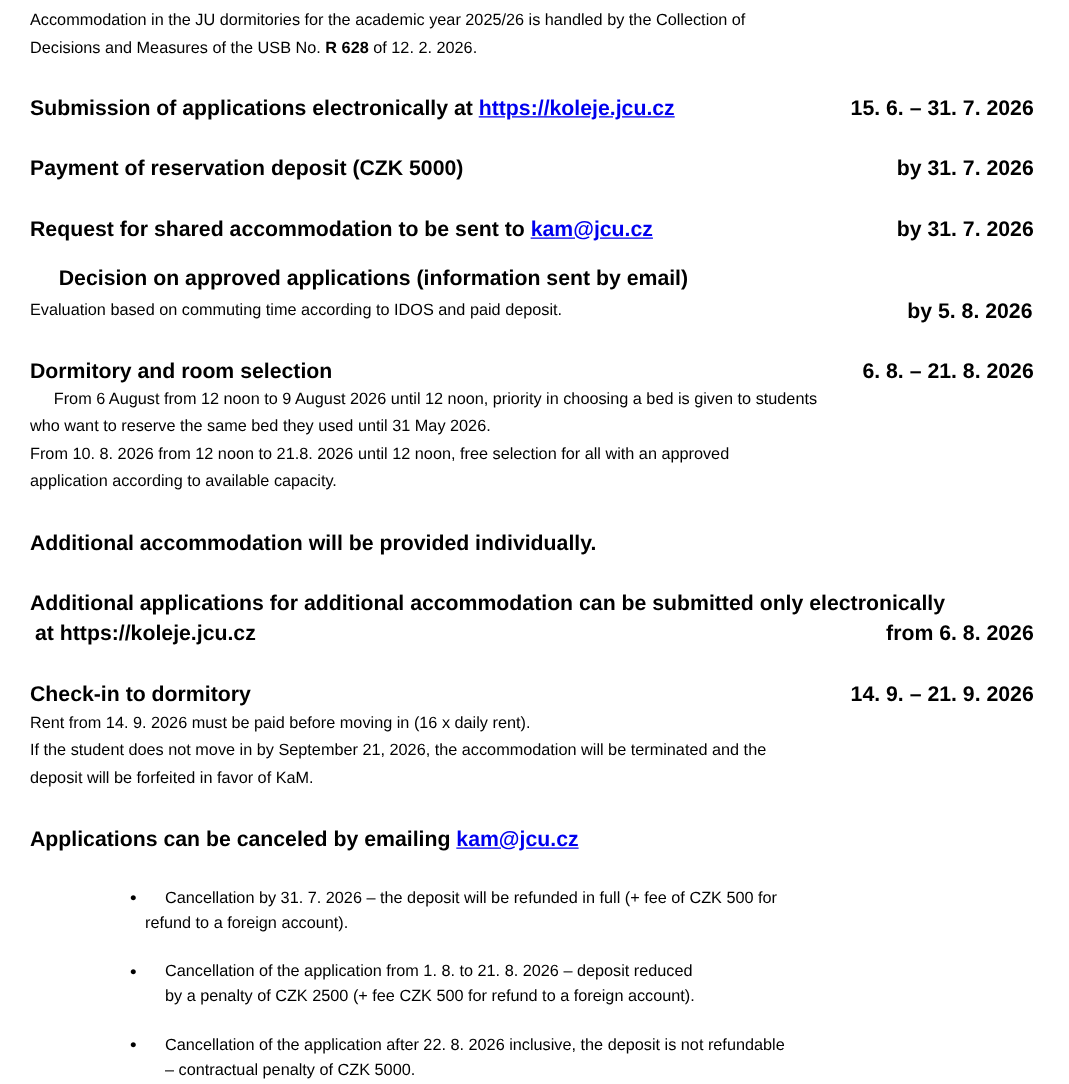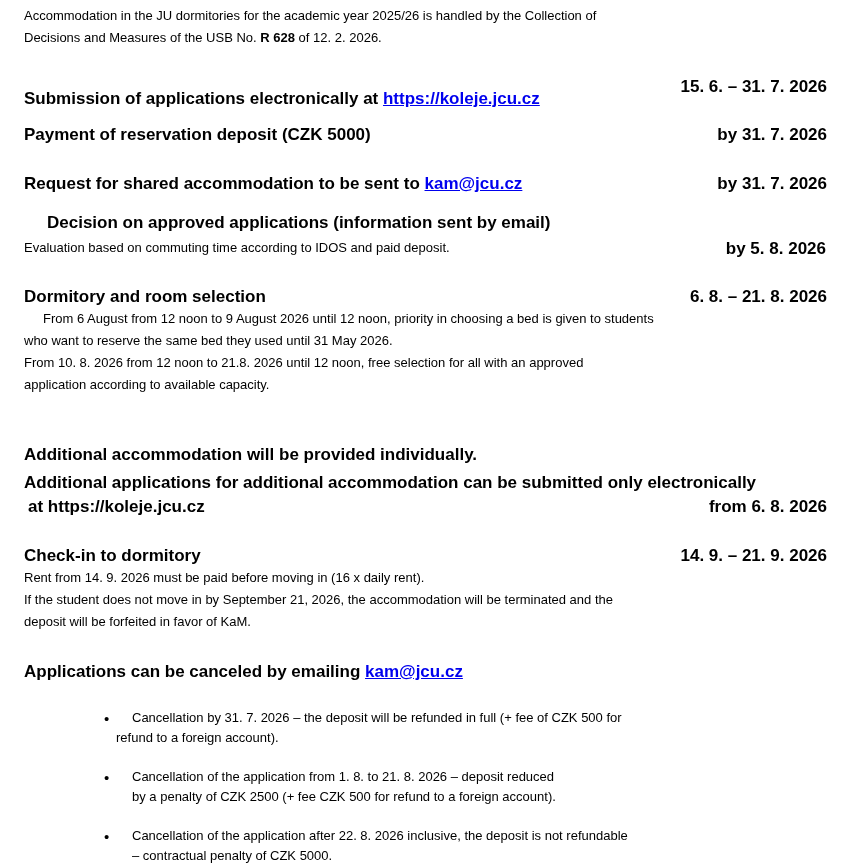--- a/index.html
+++ b/index.html
@@ -15,41 +15,41 @@
     .right { right: 28px; text-align: right; }
     a.link { color: #0000ee; text-decoration: underline; }
     .bullet-dot { position: absolute; left: 104px; font-size: 15px; }
   </style>
 </head>
 <body>
 
 <div class="abs reg" style="left:24px;top:8px;">Accommodation in the JU dormitories for the academic year 2025/26 is handled by the Collection of</div>
 <div class="abs reg" style="left:24px;top:30px;"><span>Decisions and Measures of the USB No. </span><b>R 628</b><span> of 12. 2. 2026.</span></div>
 
-<div class="abs bold" style="left:24px;top:89px;"><span>Submission of applications electronically at </span><a class="link" href="#" style="color: rgb(0, 0, 238);">https://koleje.jcu.cz</a></div>
+<div class="abs bold" style="left:24px;top:77px;"><span>Submission of applications electronically at </span><a class="link" href="#" style="color: rgb(0, 0, 238);">https://koleje.jcu.cz</a></div>
 <div class="abs bold right" style="top:77px;">15. 6. – 31. 7. 2026</div>
 
 <div class="abs bold" style="left:24px;top:125px;">Payment of reservation deposit (CZK 5000)</div>
 <div class="abs bold right" style="top:125px;">by 31. 7. 2026</div>
 
 <div class="abs bold" style="left:24px;top:174px;"><span>Request for shared accommodation to be sent to </span><a class="link" href="#" style="color: rgb(0, 0, 238);">kam@jcu.cz</a></div>
 <div class="abs bold right" style="top:174px;">by 31. 7. 2026</div>
 
 <div class="abs bold" style="left:24px;top:213px;margin-left:23px;">Decision on approved applications (information sent by email)</div>
 <div class="abs reg" style="left:24px;top:240px;">Evaluation based on commuting time according to IDOS and paid deposit.</div>
 <div class="abs bold right" style="top:239px;right:29px;text-align:center;">by 5. 8. 2026</div>
 
 <div class="abs bold" style="left:24px;top:287px;">Dormitory and room selection</div>
 <div class="abs bold right" style="top:287px;">6. 8. – 21. 8. 2026</div>
 <div class="abs reg" style="left:24px;top:311px;margin-left:19px;">From 6 August from 12 noon to 9 August 2026 until 12 noon, priority in choosing a bed is given to students</div>
 <div class="abs reg" style="left:24px;top:333px;">who want to reserve the same bed they used until 31 May 2026.</div>
 <div class="abs reg" style="left:24px;top:355px;">From 10. 8. 2026 from 12 noon to 21.8. 2026 until 12 noon, free selection for all with an approved</div>
 <div class="abs reg" style="left:24px;top:377px;">application according to available capacity.</div>
 
-<div class="abs bold" style="left:24px;top:425px;margin-top:20px;">Additional accommodation will be provided individually.</div>
+<div class="abs bold" style="left:24px;top:425px;">Additional accommodation will be provided individually.</div>
 
 <div class="abs bold" style="left:24px;top:473px;">Additional applications for additional accommodation can be submitted only electronically</div>
 <div class="abs bold" style="left:28px;top:497px;">at https://koleje.jcu.cz</div>
 <div class="abs bold right" style="top:497px;">from 6. 8. 2026</div>
 
 <div class="abs bold" style="left:24px;top:546px;">Check-in to dormitory</div>
 <div class="abs bold right" style="top:546px;">14. 9. – 21. 9. 2026</div>
 <div class="abs reg" style="left:24px;top:570px;">Rent from 14. 9. 2026 must be paid before moving in (16 x daily rent).</div>
 <div class="abs reg" style="left:24px;top:592px;">If the student does not move in by September 21, 2026, the accommodation will be terminated and the</div>
 <div class="abs reg" style="left:24px;top:614px;">deposit will be forfeited in favor of KaM.</div>

